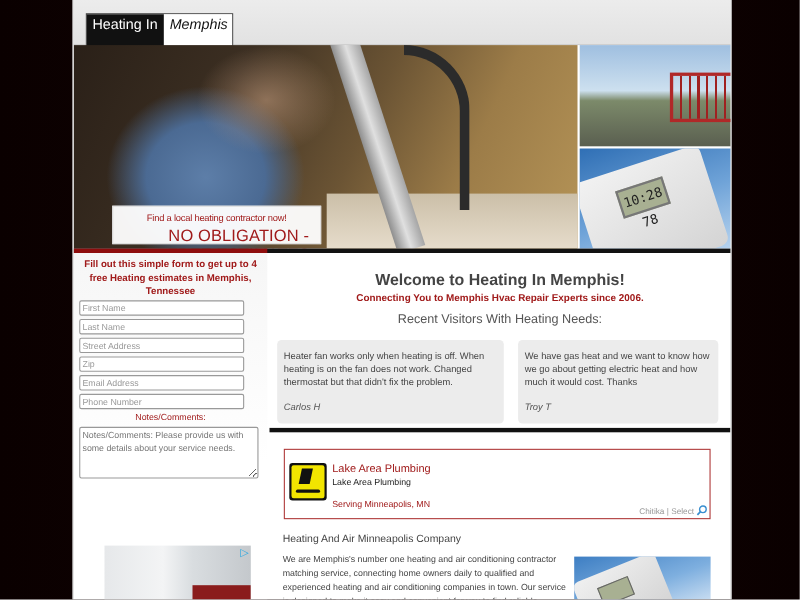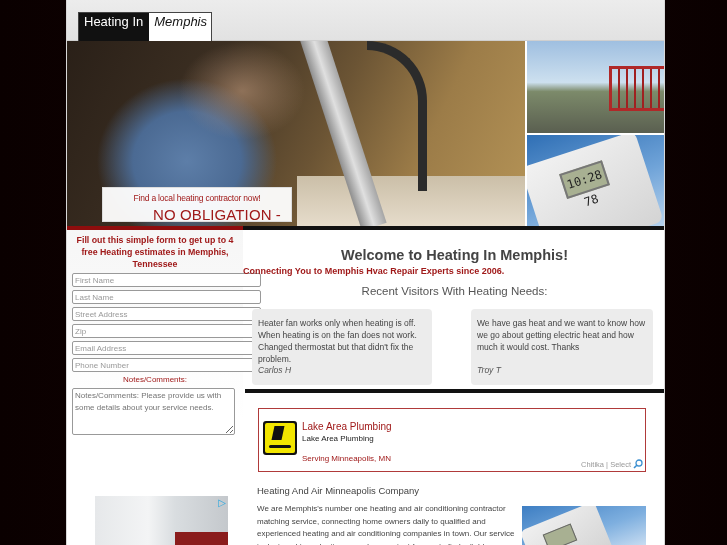--- a/index.html
+++ b/index.html
@@ -97,21 +97,21 @@
   
   .sidebar {
     position: absolute; left: 0; top: 230px; width: 176px; height: 315px;
     background: linear-gradient(180deg, #f6f6f6 0%, #ffffff 60%);
   }
   .form-title {
     color: #a01a1a; font-weight: bold; font-size: 8.8px; line-height: 12px;
     text-align: center; padding: 4px 3px 0 3px;
   }
   .field {
-    position: absolute; left: 5px; width: 189px; height: 14px;
+    position: absolute; left: 5px; width: 150px; height: 14px;
     border: 1px solid #999; border-radius: 2px; background: #fff;
     font-family: "Liberation Sans", sans-serif;
     font-size: 8px; color: #888; padding: 0 2px; line-height: 12px;
   }
   .field::placeholder { color: #999; }
   .notes-label {
     position: absolute; left: 0; top: 145px; width: 176px; text-align: center;
     color: #a01a1a; font-size: 8px;
   }
   .notes {
@@ -140,21 +140,21 @@
 
   
   .main {
     position: absolute; left: 176px; top: 230px; width: 423px; height: 315px;
   }
   .welcome {
     position: absolute; left: 0; top: 17px; width: 423px; text-align: center;
     color: #444; font-weight: bold; font-size: 14.5px;
   }
   .tagline {
-    position: absolute; left: 0; top: 36px; width: 423px; 
+    position: absolute; left: 0; top: 36px; width: 423px; text-align: center;
     color: #a01a1a; font-weight: bold; font-size: 9px;
   }
   .recent-title {
     position: absolute; left: 0; top: 55px; width: 423px; text-align: center;
     color: #555; font-size: 11.5px;
   }
   .card {
     position: absolute; top: 79px; height: 76px; background: #ececec;
     border-radius: 4px; padding: 8px 6px 0 6px;
   }
@@ -254,21 +254,21 @@
       <div class="counter"></div>
       <span class="adchoice">▷</span>
     </div>
   </div>
 
   <div class="main">
     <div class="welcome">Welcome to Heating In Memphis!</div>
     <div class="tagline">Connecting You to Memphis Hvac Repair Experts since 2006.</div>
     <div class="recent-title">Recent Visitors With Heating Needs:</div>
 
-    <div class="card" style="left:9px; width:180px;">
+    <div class="card" style="left:9px; width:206px;">
       <div class="text">Heater fan works only when heating is off. When heating is on the fan does not work. Changed thermostat but that didn't fix the problem.</div>
       <div class="who">Carlos H</div>
     </div>
     <div class="card" style="left:228px; width:182px;">
       <div class="text">We have gas heat and we want to know how we go about getting electric heat and how much it would cost. Thanks</div>
       <div class="who">Troy T</div>
     </div>
 
     <div class="divider"></div>
 

